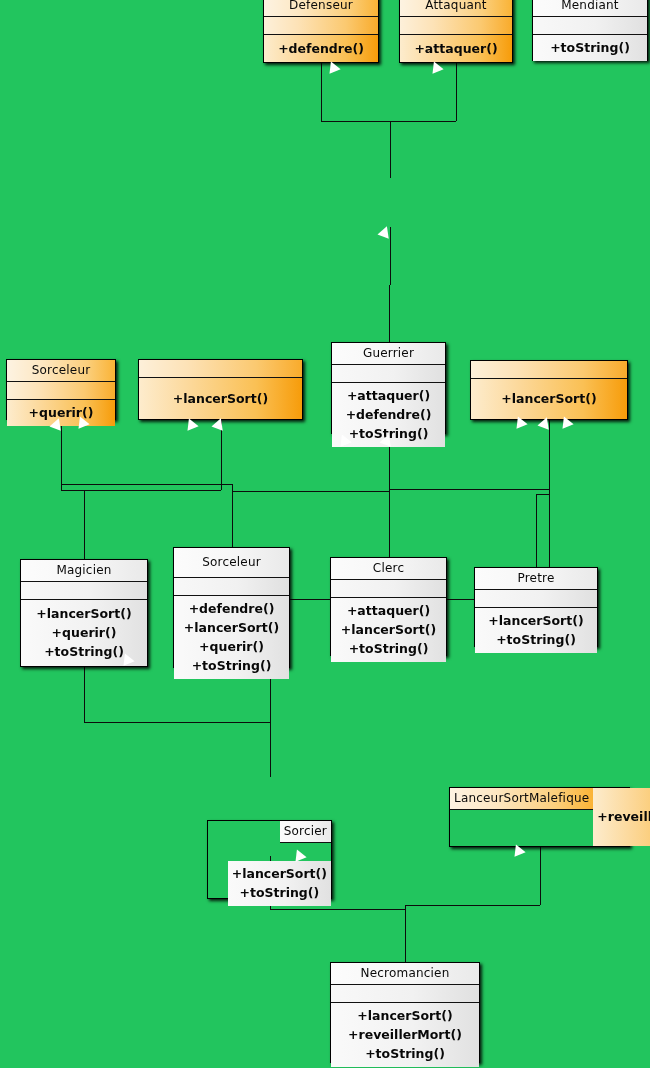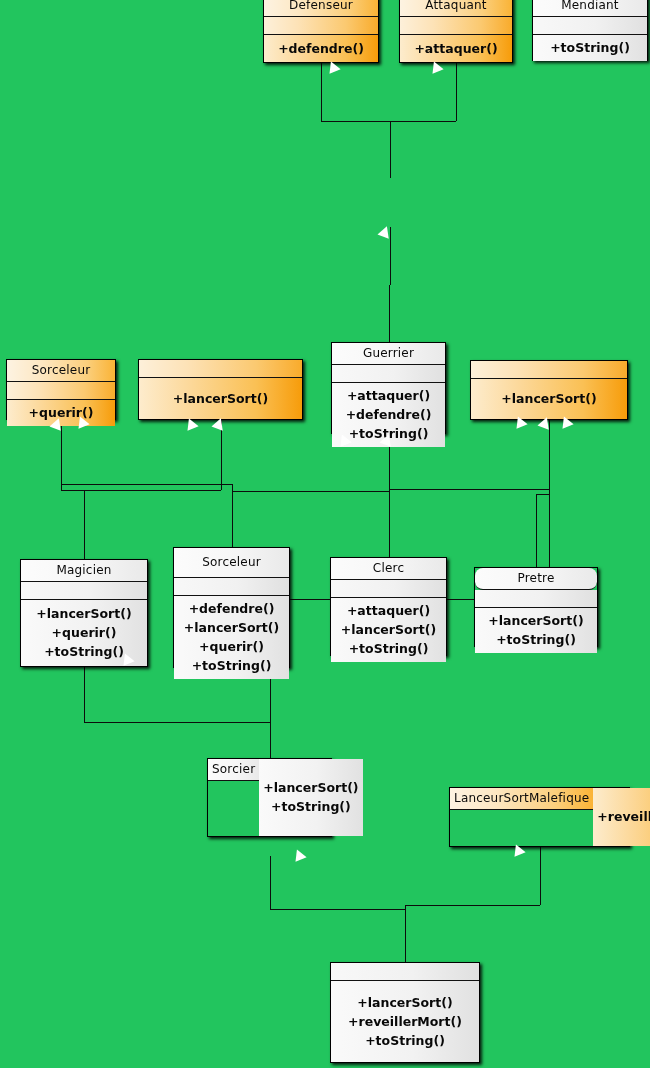--- a/index.html
+++ b/index.html
@@ -235,49 +235,52 @@
         <div class="cls-name">Clerc</div>
       </div>
       <div class="band attr-band" style="height: 18px; flex: 0 0 auto;"></div>
       <div class="band ops-band" style="flex: 1 1 auto;">
         <div class="op">+attaquer()</div>
         <div class="op">+lancerSort()</div>
         <div class="op">+toString()</div>
       </div>
     </div>
     <div class="uml-box klass" style="left: 474px; top: 567px; width: 124px; height: 80px; display: flex; flex-direction: column;">
-      <div class="band title-band" style="height: 22px; flex: 0 0 auto; border-radius: 8px;">
+      <div class="band title-band" style="height: 22px; flex: 0 0 auto;">
         <div class="cls-name">Pretre</div>
       </div>
       <div class="band attr-band" style="height: 18px; flex: 0 0 auto;"></div>
       <div class="band ops-band" style="flex: 1 1 auto;">
         <div class="op">+lancerSort()</div>
         <div class="op">+toString()</div>
       </div>
     </div>
-    <div class="uml-box klass" style="left: 207px; top: 758px; width: 125px; height: 79px; display: flex; flex-direction: row;">
+    <div class="uml-box klass" style="left: 207px; top: 820px; width: 125px; height: 79px; display: flex; flex-direction: column; align-items: flex-end;">
       <div class="band title-band" style="height: 22px; flex: 0 0 auto;">
         <div class="cls-name">Sorcier</div>
       </div>
       <div class="band attr-band" style="height: 18px; flex: 0 0 auto;"></div>
       <div class="band ops-band" style="flex: 1 1 auto;">
         <div class="op">+lancerSort()</div>
         <div class="op">+toString()</div>
       </div>
     </div>
     <div class="uml-box iface" style="left: 449px; top: 787px; width: 181px; height: 60px; display: flex; ">
       <div class="band title-band" style="height: 22px; flex: 0 0 auto;">
         <div class="cls-name">LanceurSortMalefique</div>
       </div>
       <div class="band attr-band" style="height: 18px; flex: 0 0 auto;"></div>
       <div class="band ops-band" style="flex: 1 1 auto;">
         <div class="op">+reveillerMort()</div>
       </div>
     </div>
     <div class="uml-box klass" style="left: 330px; top: 962px; width: 150px; height: 101px; display: flex; flex-direction: column;">
+      <div class="band title-band" style="height: 22px; flex: 0 0 auto;">
+        <div class="cls-name">Necromancien</div>
+      </div>
       <div class="band attr-band" style="height: 18px; flex: 0 0 auto;"></div>
       <div class="band ops-band" style="flex: 1 1 auto;">
         <div class="op">+lancerSort()</div>
         <div class="op">+reveillerMort()</div>
         <div class="op">+toString()</div>
       </div>
     </div>
     <div class="arrow skew-l" style="left: 327px; top: 61px;"></div>
     <div class="arrow skew-l" style="left: 430px; top: 61px;"></div>
     <div class="arrow skew-r" style="left: 379px; top: 226px;"></div>

